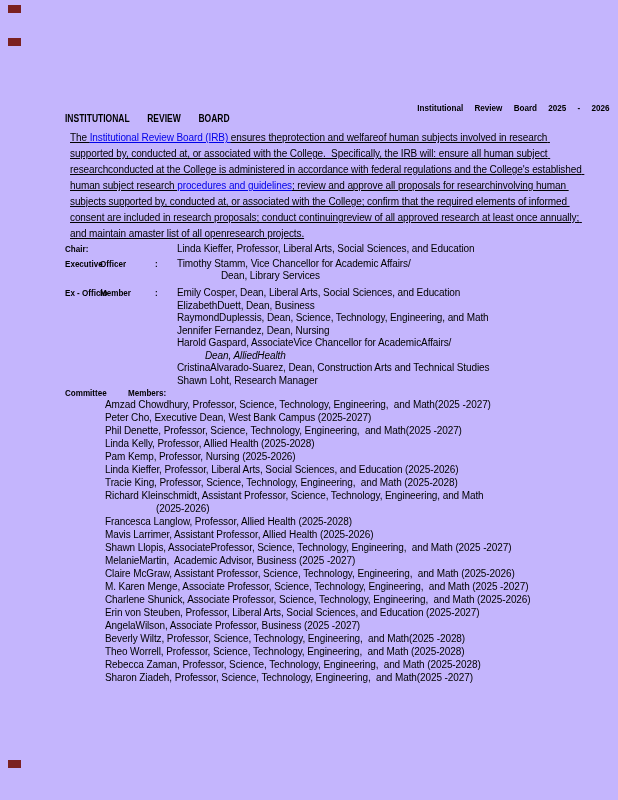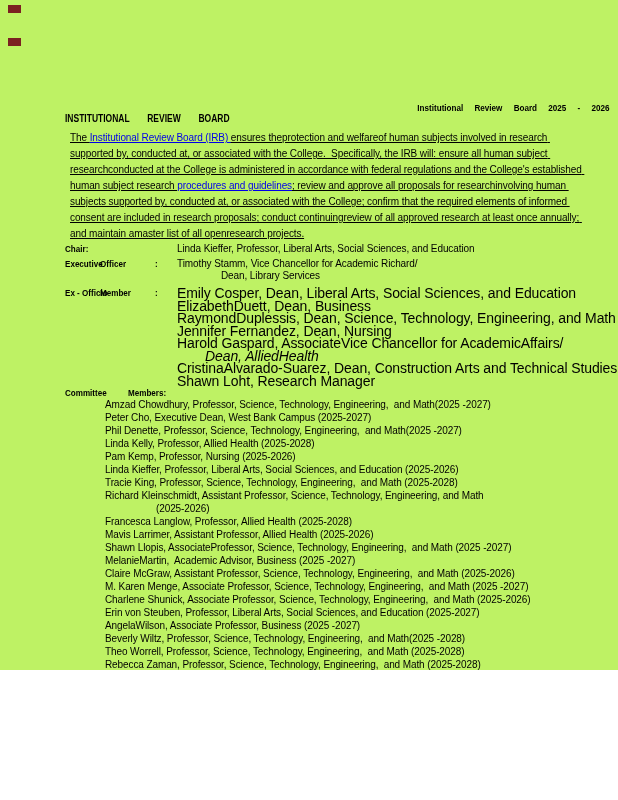--- a/index.html
+++ b/index.html
@@ -1,17 +1,17 @@
 <!DOCTYPE html>
 <html style="--link-color: #0000e8;"><head>
 <meta charset="utf-8">
 <style>
   html,body{margin:0;padding:0;background:#ffffff;}
   body{width:618px;height:800px;font-family:"Liberation Sans",sans-serif;color:#000;}
-  .page{position:relative;width:618px;height:670px;background:#bef264;overflow:hidden;}
+  .page{position:relative;width:618px;height:800px;background:#c4b5fd;overflow:hidden;}
 
   .mark{position:absolute;left:8px;width:13px;height:8px;background:#7b2121;}
   .mark.m1{top:5px}.mark.m2{top:38px}.mark.m3{top:760px}
 
   .hdr-right{position:absolute;top:103px;right:8px;font-weight:700;font-size:9px;
     word-spacing:10px;white-space:nowrap;transform:scaleX(0.9);transform-origin:100% 0;}
 
   .h1{position:absolute;left:65px;top:113px;font-weight:700;font-size:10px;
     word-spacing:18px;white-space:nowrap;transform:scaleX(0.85);transform-origin:0 0;}
 
@@ -19,21 +19,21 @@
     line-height:16px;letter-spacing:-0.1px;white-space:pre-wrap;text-decoration:underline;}
   .lnk{color:var(--link-color,#0000e8);text-decoration:underline;cursor:pointer;}
 
   .row{position:absolute;left:0;width:618px;}
   .lbl{position:absolute;font-weight:700;font-size:9.5px;white-space:nowrap;
     transform:scaleX(0.85);transform-origin:0 0;}
   .c1{left:65px}.c2{left:100px}.c2b{left:128px}.c3{left:155px}
   .val{position:absolute;left:177px;font-size:10px;letter-spacing:-0.1px;white-space:pre;}
   .val2{position:absolute;left:205px;font-size:10px;letter-spacing:-0.1px;white-space:pre;padding-left:16px;}
 
-  .exo-list{position:absolute;left:177px;top:287px;font-size:14px;letter-spacing:-0.1px;
+  .exo-list{position:absolute;left:177px;top:287px;font-size:10px;letter-spacing:-0.1px;
     line-height:12.5px;white-space:pre;}
   .exo-list .ind{margin-left:28px;font-style:italic;}
 
   .cm-list{position:absolute;left:105px;top:398px;font-size:10px;letter-spacing:-0.1px;
     line-height:13px;white-space:pre;}
   .cm-list .wrap2{margin-left:51px;}
 
   .pageno{position:absolute;left:36px;right:0;top:689px;text-align:center;font-size:10px;}
 </style>
 </head>
@@ -53,21 +53,21 @@
 
   <div class="row" style="top:243px">
     <span class="lbl c1">Chair:</span>
     <span class="val">Linda Kieffer, Professor, Liberal Arts, Social Sciences, and Education</span>
   </div>
 
   <div class="row" style="top:258px">
     <span class="lbl c1">Executive</span>
     <span class="lbl c2">Officer</span>
     <span class="lbl c3">:</span>
-    <span class="val">Timothy Stamm, Vice Chancellor for Academic Richard/</span>
+    <span class="val">Timothy Stamm, Vice Chancellor for Academic Affairs/</span>
   </div>
   <div class="row" style="top:270px">
     <span class="val2">Dean, Library Services</span>
   </div>
 
   <div class="row" style="top:287px">
     <span class="lbl c1">Ex - Officio</span>
     <span class="lbl c2">Member</span>
     <span class="lbl c3">:</span>
   </div>

